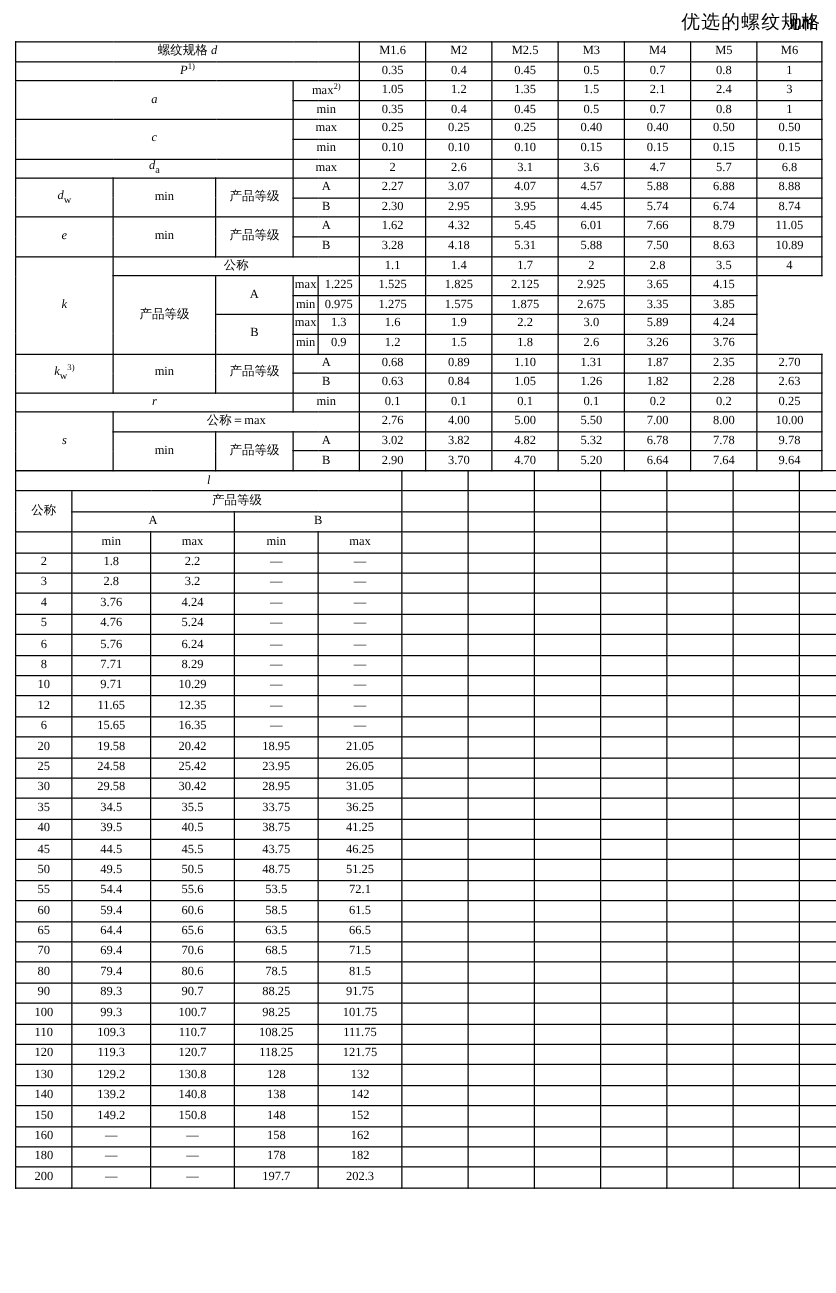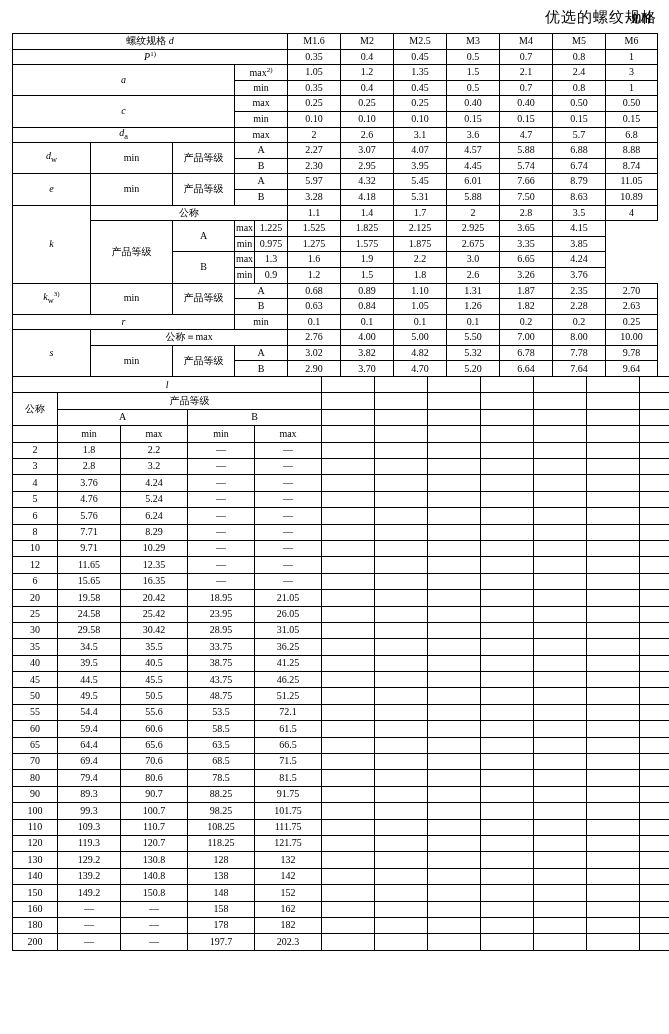--- a/index.html
+++ b/index.html
@@ -133,21 +133,21 @@
           <td>4.45</td>
           <td>5.74</td>
           <td>6.74</td>
           <td>8.74</td>
         </tr>
         <tr class="rowh">
           <td rowspan="2"><i>e</i></td>
           <td rowspan="2">min</td>
           <td rowspan="2">产品等级</td>
           <td colspan="2">A</td>
-          <td>5.97</td>
+          <td>1.62</td>
           <td>4.32</td>
           <td>5.45</td>
           <td>6.01</td>
           <td>7.66</td>
           <td>8.79</td>
           <td>11.05</td>
         </tr>
         <tr class="rowh">
           <td colspan="2">B</td>
           <td>3.28</td>
@@ -192,21 +192,21 @@
           <td>3.85</td>
         </tr>
         <tr class="rowh">
           <td rowspan="2">B</td>
           <td>max</td>
           <td>1.3</td>
           <td>1.6</td>
           <td>1.9</td>
           <td>2.2</td>
           <td>3.0</td>
-          <td>6.65</td>
+          <td>5.89</td>
           <td>4.24</td>
         </tr>
         <tr class="rowh">
           <td>min</td>
           <td>0.9</td>
           <td>1.2</td>
           <td>1.5</td>
           <td>1.8</td>
           <td>2.6</td>
           <td>3.26</td>

